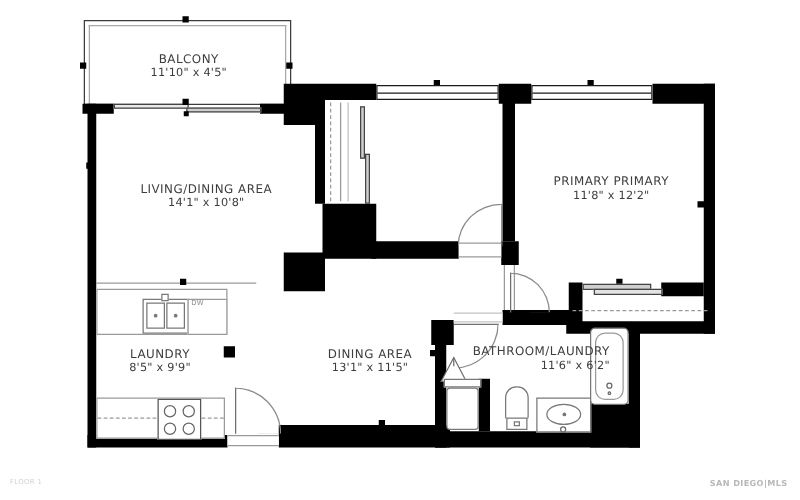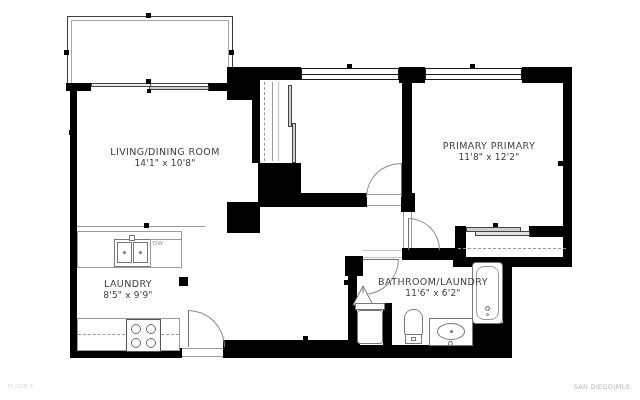--- a/index.html
+++ b/index.html
@@ -32,21 +32,21 @@
   .arc.ne{border-left:none;border-bottom:none;border-top-right-radius:100%;}
   .arc.nw{border-right:none;border-bottom:none;border-top-left-radius:100%;}
   .arc.se{border-left:none;border-top:none;border-bottom-right-radius:100%;}
   .jamb-h{position:absolute;background:#fff;border-top:1px solid #9a9a9a;border-bottom:1px solid #9a9a9a;box-sizing:border-box;}
   .jamb-v{position:absolute;background:#fff;border-left:1px solid #9a9a9a;border-right:1px solid #9a9a9a;box-sizing:border-box;}
   
   .room-label{position:absolute;transform:translateX(-50%);text-align:center;color:#3d3d3d;
               font-size:9.5px;letter-spacing:.4px;white-space:nowrap;line-height:11px;}
   .room-label .dims{display:block;font-size:9px;letter-spacing:.2px;margin-top:1px;}
   .footer-l{position:absolute;left:8px;top:383px;font-size:5.5px;color:#d2d2d2;letter-spacing:.3px;}
-  .footer-r{position:absolute;right:10px;top:383px;font-size:6.5px;color:#b8b8b8;letter-spacing:.3px;font-weight:normal;}
+  .footer-r{position:absolute;right:10px;top:383px;font-size:6.5px;color:#b8b8b8;letter-spacing:.3px;font-weight:bold;}
   .dw-label{position:absolute;font-size:5.5px;color:#8a8a8a;letter-spacing:.2px;}
 </style>
 </head>
 <body>
 
 <div class="plan">
 
   <div class="rail" style="left:67px;top:16px;width:166px;height:68px;"></div>
   <div class="rail-in" style="left:71px;top:20px;width:158px;height:64px;border-bottom:none;"></div>
 
@@ -158,33 +158,41 @@
   <div class="tick" style="left:147px;top:89px;width:4px;height:4px;"></div>
   <div class="tick" style="left:347px;top:64px;width:5px;height:4px;"></div>
   <div class="tick" style="left:470px;top:64px;width:5px;height:4px;"></div>
   <div class="tick" style="left:493px;top:223px;width:5px;height:4px;"></div>
   <div class="tick" style="left:558px;top:161px;width:6px;height:5px;"></div>
   <div class="tick" style="left:69px;top:130px;width:6px;height:5px;"></div>
   <div class="tick" style="left:144px;top:223px;width:5px;height:5px;"></div>
   <div class="tick" style="left:303px;top:336px;width:5px;height:5px;"></div>
   <div class="tick" style="left:344px;top:280px;width:5px;height:5px;"></div>
 
+  <div class="room-label" style="left:151px;top:42px;">
+    <span>BALCONY</span>
+    <span class="dims">11'10" x 4'5"</span>
+  </div>
   <div class="room-label" style="left:165px;top:146px;">
-    <span>LIVING/DINING ROOM</span>
+    <span>LIVING/DINING AREA</span>
     <span class="dims">14'1" x 10'8"</span>
   </div>
   <div class="room-label" style="left:489px;top:140px;">
     <span>PRIMARY PRIMARY</span>
     <span class="dims">11'8" x 12'2"</span>
   </div>
   <div class="room-label" style="left:128px;top:278px;">
     <span>LAUNDRY</span>
     <span class="dims">8'5" x 9'9"</span>
   </div>
-  <div class="room-label" style="left:433px;top:276px;">
+  <div class="room-label" style="left:296px;top:278px;">
+    <span>DINING AREA</span>
+    <span class="dims">13'1" x 11'5"</span>
+  </div>
+  <div class="room-label" style="left:433px;top:276px;text-align:right;">
     <span>BATHROOM/LAUNDRY</span>
     <span class="dims">11'6" x 6'2"</span>
   </div>
 
   <div class="footer-l">FLOOR 1</div>
   <div class="footer-r">SAN DIEGO|MLS</div>
 
 </div>
 
 </body></html>

